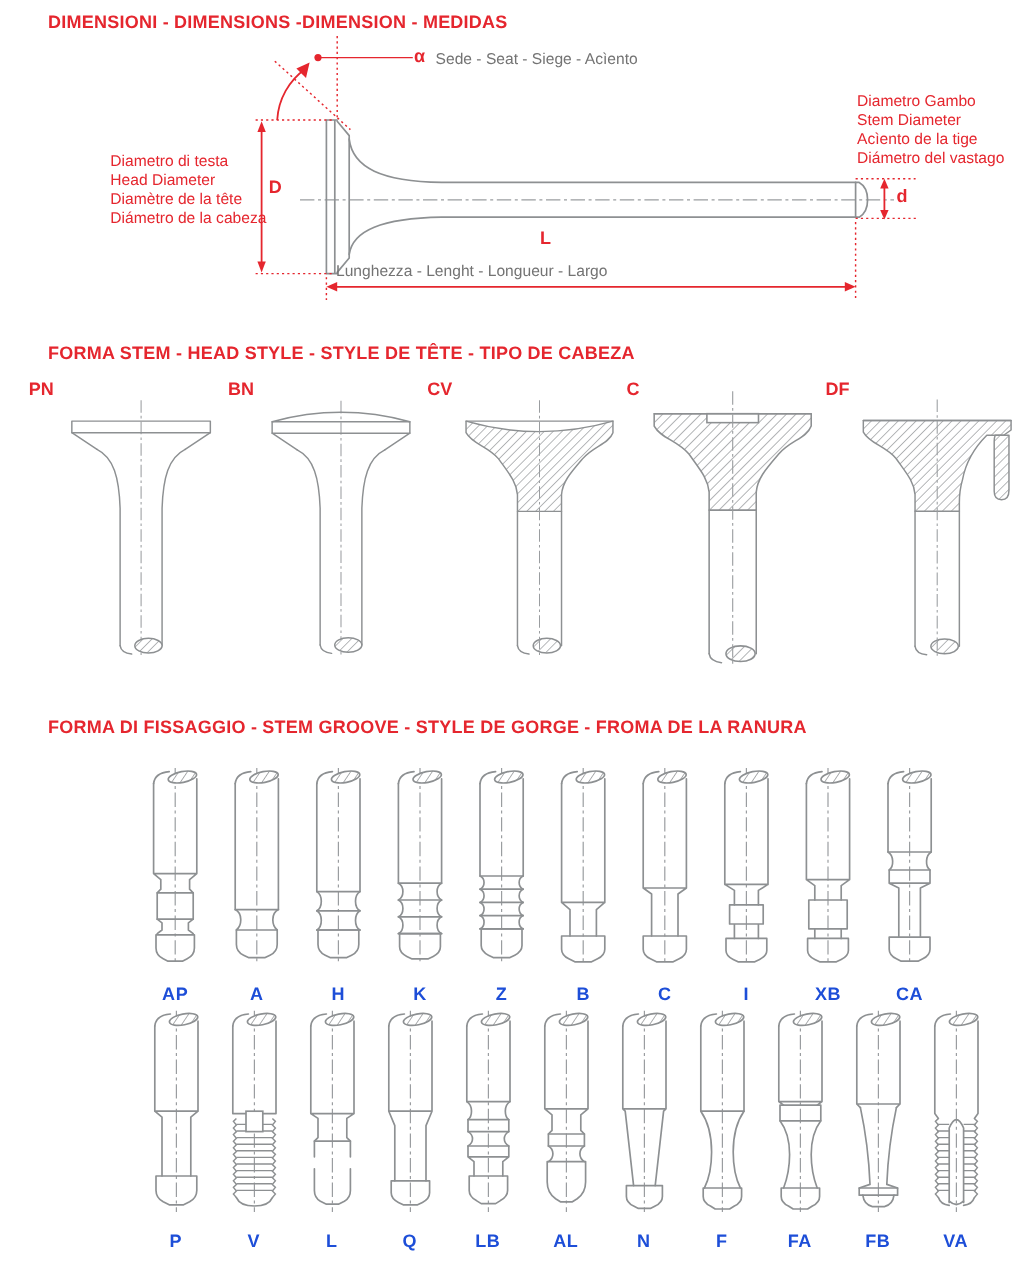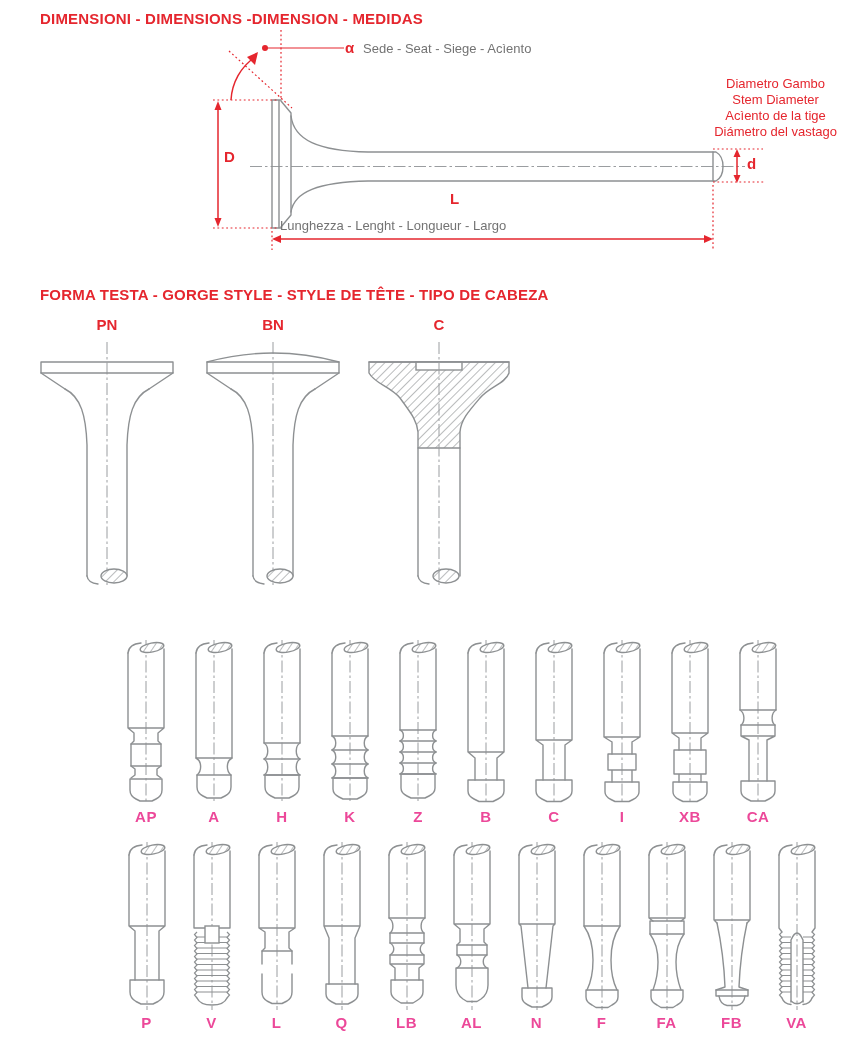--- a/index.html
+++ b/index.html
@@ -2,27 +2,27 @@
 <html><head>
 <meta charset="utf-8">
 <style>
   html,body{margin:0;padding:0;background:#fff;}
   .page{position:relative;width:860px;height:1051px;background:#fff;overflow:hidden;
         font-family:"Liberation Sans",sans-serif;}
   .abs{position:absolute;}
   .t-title{font-weight:bold;font-size:15px;letter-spacing:.2px;color:#e5262e;white-space:nowrap;}
   .t-label{font-size:13px;color:#737373;white-space:nowrap;}
   .t-sym{font-weight:bold;font-size:15px;color:#e5262e;}
-  .t-block{font-size:13px;color:#e5262e;line-height:16px;text-align:center;white-space:nowrap;}
+  .t-block{font-size:13px;color:#e5262e;line-height:16px;text-align:left;white-space:nowrap;}
   .row{position:absolute;display:flex;}
-  .head-item{width:166px;display:flex;flex-direction:column;align-items:center;}
+  .head-item{width:166px;display:flex;align-items:flex-start;}
   .head-code{font-weight:bold;font-size:15px;color:#e5262e;height:18px;margin-bottom:6px;}
   .stem-item68{width:68px;display:flex;flex-direction:column;align-items:center;}
   .stem-item65{width:65px;display:flex;flex-direction:column;align-items:center;}
-  .stem-code{font-weight:bold;font-size:15px;color:#ec4899;margin-top:4px;letter-spacing:.5px;}
+  .stem-code{font-weight:bold;font-size:15px;color:#1d4ed8;margin-top:16px;letter-spacing:.5px;}
   svg{display:block;}
   .ln{fill:none;stroke:#8d9092;stroke-width:1.4;stroke-linecap:round;stroke-linejoin:round;}
   .lnt{fill:none;stroke:#8d9092;stroke-width:1.2;}
   .cl{fill:none;stroke:#9a9da0;stroke-width:1;stroke-dasharray:12 3 2.5 3;}
   .red{fill:none;stroke:#e5262e;stroke-width:1.5;}
   .redthin{fill:none;stroke:#e5262e;stroke-width:1.1;}
   .reddot{fill:none;stroke:#e5262e;stroke-width:1.2;stroke-dasharray:1.8 2.6;}
   .redfill{fill:#e5262e;stroke:none;}
   .hat{fill:url(#h);stroke:#8d9092;stroke-width:1.4;stroke-linejoin:round;}
   .wht{fill:#fff;stroke:#8d9092;stroke-width:1.4;}
@@ -68,34 +68,40 @@
     <path class="redfill" d="M737 183 L733.5 175 L740.5 175 Z"></path>
     <path class="reddot" d="M272 231 V250 M713 185 V250"></path>
     <path class="red" d="M279 239 H706"></path>
     <path class="redfill" d="M272 239 L281 235 L281 243 Z"></path>
     <path class="redfill" d="M713 239 L704 235 L704 243 Z"></path>
   </svg>
 
   <div class="abs t-sym" style="left:345px;top:39px">α</div>
   <div class="abs t-label" style="left:363px;top:41px">Sede - Seat - Siege - Acìento</div>
 
+  <div class="abs t-block" style="right:638px;top:126px">
+    <div>Diametro di testa</div>
+    <div>Head Diameter</div>
+    <div>Diamètre de la tête</div>
+    <div>Diámetro de la cabeza</div>
+  </div>
   <div class="abs t-sym" style="left:224px;top:148px">D</div>
 
   <div class="abs t-block" style="right:23px;top:76px">
     <div>Diametro Gambo</div>
     <div>Stem Diameter</div>
     <div>Acìento de la tige</div>
     <div>Diámetro del vastago</div>
   </div>
   <div class="abs t-sym" style="left:747px;top:155px">d</div>
 
   <div class="abs t-sym" style="left:450px;top:190px">L</div>
   <div class="abs t-label" style="left:280px;top:218px;width:360px;text-align:left">Lunghezza - Lenght - Longueur - Largo</div>
 
-  <div class="abs t-title" style="left:40px;top:286px">FORMA TESTA - GORGE STYLE - STYLE DE TÊTE - TIPO DE CABEZA</div>
+  <div class="abs t-title" style="left:40px;top:286px">FORMA STEM - HEAD STYLE - STYLE DE TÊTE - TIPO DE CABEZA</div>
 
   <div class="row" style="left:24px;top:316px">
 
     <div class="head-item">
       <div class="head-code">PN</div>
       <svg width="166" height="250" viewBox="0 0 166 250">
         <path class="cl" d="M83 2 V246"></path>
         <path class="ln" d="M17 22 H149 M17 33 H149 M17 22 V33 M149 22 V33"></path>
         <path class="ln" d="M17 33 L41 49 M149 33 L125 49"></path>
         <path class="ln" d="M41 49 C57 57 62 76 63 105 V236 M125 49 C109 57 104 76 103 105 V236"></path>
@@ -110,36 +116,60 @@
         <path class="cl" d="M83 2 V246"></path>
         <path class="ln" d="M17 22 Q83 4 149 22"></path>
         <path class="ln" d="M17 22 H149 M17 33 H149 M17 22 V33 M149 22 V33"></path>
         <path class="ln" d="M17 33 L41 49 M149 33 L125 49"></path>
         <path class="ln" d="M41 49 C57 57 62 76 63 105 V236 M125 49 C109 57 104 76 103 105 V236"></path>
         <path class="ln" d="M63 236 Q64 243 74 244"></path>
         <ellipse class="hat" cx="90" cy="236" rx="13" ry="7"></ellipse>
       </svg>
     </div>
 
+    <div class="head-item">
+      <div class="head-code">CV</div>
+      <svg width="166" height="250" viewBox="0 0 166 250">
+        <path class="hat" d="M13 22 Q83 42 153 22 L153 33 C149 44 134 46 124 58 C112 72 105 80 104 92 L104 108 L62 108 L62 92 C61 80 54 72 44 58 C34 46 19 44 13 33 Z"></path>
+        <path class="ln" d="M13 22 H153"></path>
+        <path class="ln" d="M62 108 V236 M104 108 V236"></path>
+        <path class="ln" d="M62 236 Q63 243 73 244"></path>
+        <ellipse class="hat" cx="90" cy="236" rx="13" ry="7"></ellipse>
+        <path class="cl" d="M83 2 V246"></path>
+      </svg>
+    </div>
 
     <div class="head-item">
       <div class="head-code">C</div>
       <svg width="166" height="250" viewBox="0 0 166 250">
         <path class="hat" d="M13 22 H153 L153 33 C149 44 134 46 124 58 C112 72 105 80 104 92 L104 108 L62 108 L62 92 C61 80 54 72 44 58 C34 46 19 44 13 33 Z"></path>
         <rect class="wht" x="60" y="22" width="46" height="8"></rect>
         <path class="ln" d="M13 22 H153"></path>
         <path class="ln" d="M62 108 V236 M104 108 V236"></path>
         <path class="ln" d="M62 236 Q63 243 73 244"></path>
         <ellipse class="hat" cx="90" cy="236" rx="13" ry="7"></ellipse>
         <path class="cl" d="M83 2 V246"></path>
       </svg>
     </div>
 
+    <div class="head-item">
+      <div class="head-code">DF</div>
+      <svg width="166" height="250" viewBox="0 0 166 250">
+        <path class="hat" d="M13 22 H153 L153 31 L146 36 L130 36 C118 48 110 62 107 78 C104 88 104 94 104 100 L104 108 L62 108 L62 92 C61 80 54 72 44 58 C34 46 19 44 13 33 Z"></path>
+        <path class="hat" d="M138 36 H151 V88 Q151 97 144 97 Q137 97 137 89 L137 42 Q137 38 138 36 Z"></path>
+        <path class="ln" d="M13 22 H153"></path>
+        <path class="ln" d="M62 108 V236 M104 108 V236"></path>
+        <path class="ln" d="M62 236 Q63 243 73 244"></path>
+        <ellipse class="hat" cx="90" cy="236" rx="13" ry="7"></ellipse>
+        <path class="cl" d="M83 2 V246"></path>
+      </svg>
+    </div>
   </div>
 
+  <div class="abs t-title" style="left:40px;top:598px">FORMA DI FISSAGGIO - STEM GROOVE - STYLE DE GORGE - FROMA DE LA RANURA</div>
 
   <div class="row" style="left:112px;top:640px">
 
     <div class="stem-item68">
       <svg width="56" height="164" viewBox="0 0 56 164">
         <path class="cl" d="M28 0 V164"></path>
         <path class="ln" d="M10 13 Q11 4 23 3"></path>
         <ellipse class="hat" cx="34" cy="7.5" rx="12" ry="4.5" transform="rotate(-11 34 7.5)"></ellipse>
         <path class="ln" d="M10 13 V88 M46 9 V88 M10 88 H46 M10 88 L16 93 M46 88 L40 93 M16 93 V101 M40 93 V101 M16 101 L13 104 M40 101 L43 104"></path>
         <path class="ln" d="M13 104 H43 M13 104 V126 M43 104 V126 M13 126 H43"></path>

